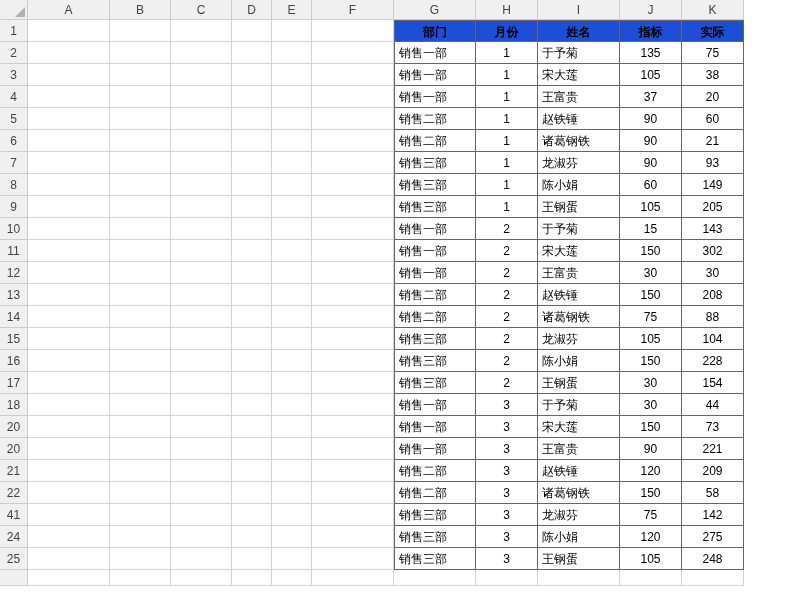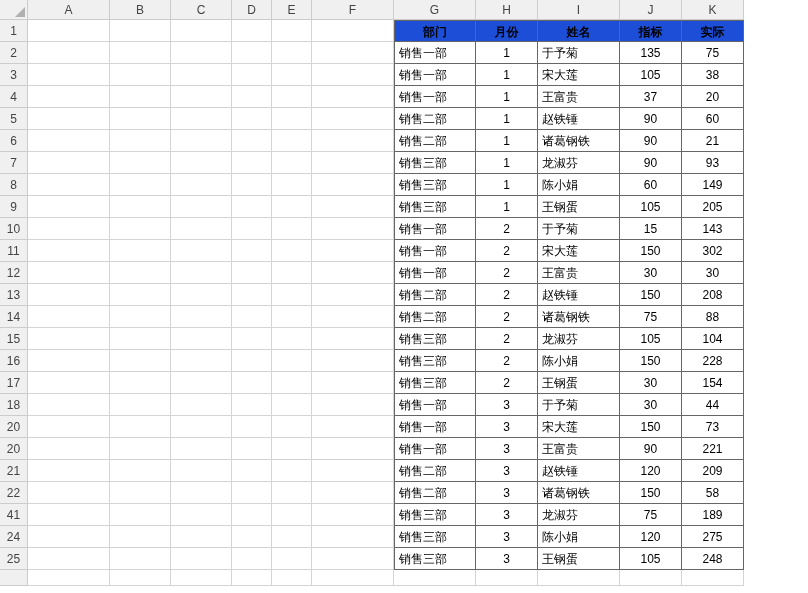--- a/index.html
+++ b/index.html
@@ -356,21 +356,21 @@
     <div class="cell"></div>
     <div class="cell"></div>
     <div class="cell"></div>
     <div class="cell"></div>
     <div class="cell"></div>
     <div class="cell"></div>
     <div class="cell tblcell first">销售三部</div>
     <div class="cell tblcell c">3</div>
     <div class="cell tblcell">龙淑芬</div>
     <div class="cell tblcell c">75</div>
-    <div class="cell tblcell c">189</div>
+    <div class="cell tblcell c">142</div>
     <div class="rowh">24</div>
     <div class="cell"></div>
     <div class="cell"></div>
     <div class="cell"></div>
     <div class="cell"></div>
     <div class="cell"></div>
     <div class="cell"></div>
     <div class="cell tblcell first">销售三部</div>
     <div class="cell tblcell c">3</div>
     <div class="cell tblcell">陈小娟</div>

